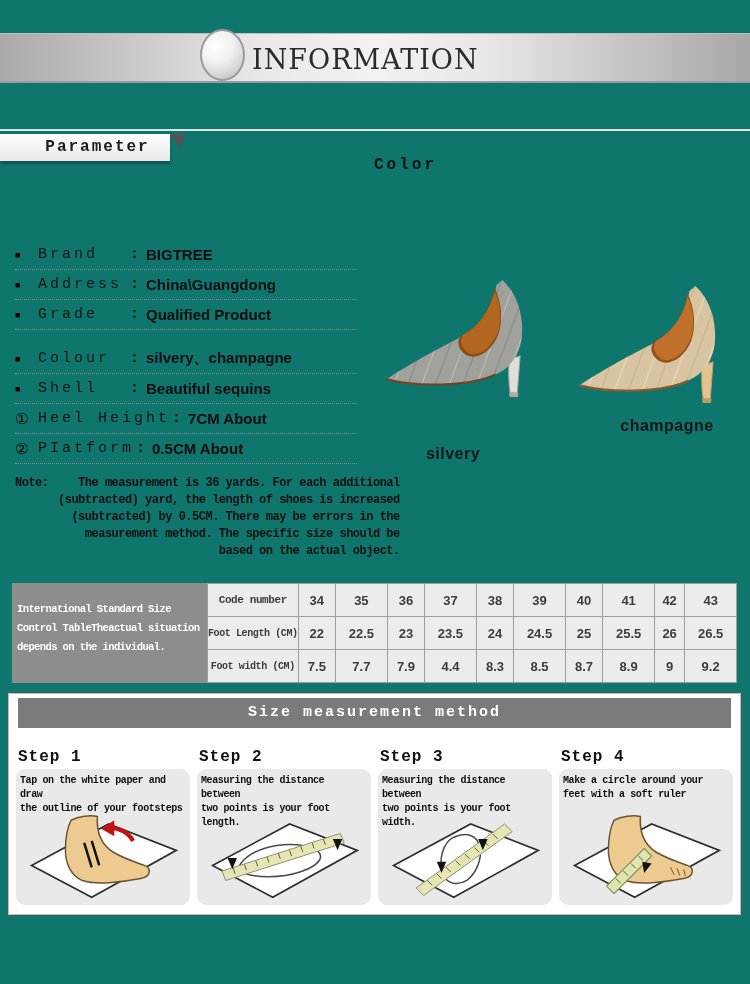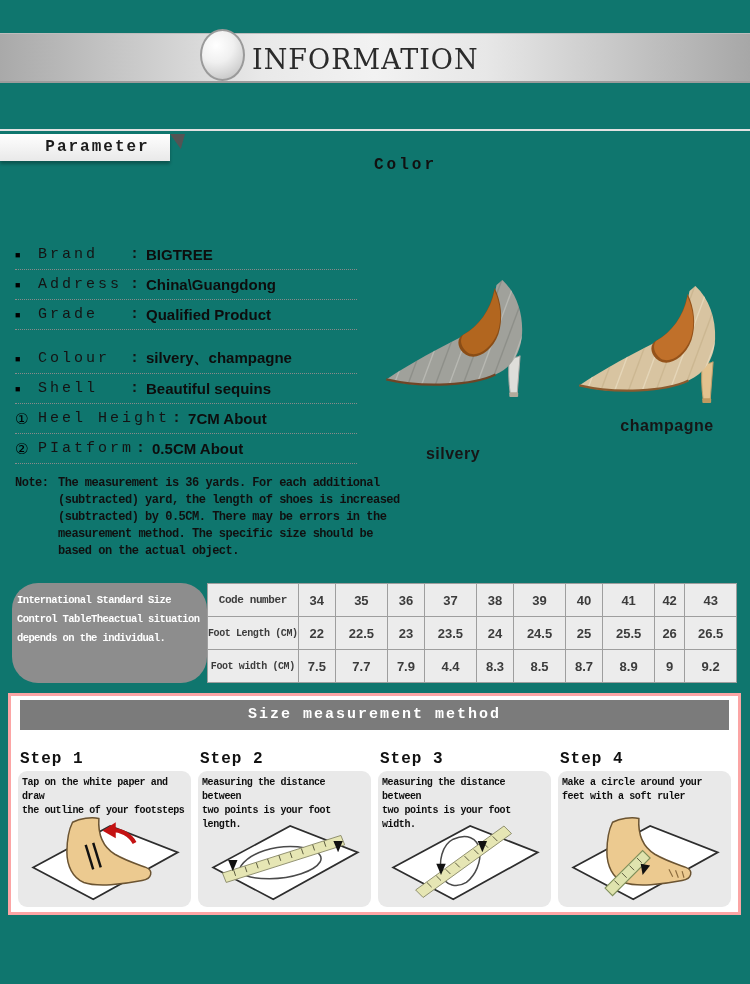--- a/index.html
+++ b/index.html
@@ -40,54 +40,54 @@
     font-size:15px; letter-spacing:3px; color:#141414; min-width:90px; white-space:nowrap; }
   .p-colon { font-family:"Liberation Mono","DejaVu Sans Mono",monospace; font-size:15px;
     color:#141414; margin:0 7px 0 2px; font-weight:bold; }
   .p-value { font-size:15px; font-weight:bold; color:#0d0d0d; white-space:nowrap; }
 
   
   .note { position:absolute; left:15px; top:475px; width:400px; display:flex;
     font-family:"Liberation Mono","DejaVu Sans Mono",monospace; font-weight:bold;
     font-size:12px; color:#101010; line-height:17px; }
   .note-label { flex:0 0 43px; letter-spacing:-.5px; }
-  .note-text { white-space:pre-line; letter-spacing:-.5px; }
+  .note-text { white-space:pre-line; letter-spacing:-.5px;text-align:right; }
 
   
   .shoe { position:absolute; width:162px; height:126px; }
   .shoe-1 { left:384px; top:277px; }
   .shoe-2 { left:577px; top:283px; }
   .shoe svg { width:100%; height:100%; display:block; }
   .shoe-sv .body   { fill:#a0a19b; }
   .shoe-sv .stripeA{ stroke:#7f817b; } .shoe-sv .stripeB{ stroke:#cbccc6; }
   .shoe-sv .insole { fill:#b2661f; }  .shoe-sv .insole2{ fill:#8a4d16; }
   .shoe-sv .heel   { fill:#dededa; stroke:#a6a6a2; } .shoe-sv .tip{ fill:#b3aa9b; }
   .shoe-ch .body   { fill:#d8c4a1; }
   .shoe-ch .stripeA{ stroke:#c2ad86; } .shoe-ch .stripeB{ stroke:#efe4cc; }
   .shoe-ch .insole { fill:#c0702a; }  .shoe-ch .insole2{ fill:#94521a; }
   .shoe-ch .heel   { fill:#e2c28e; stroke:#c0a06a; } .shoe-ch .tip{ fill:#c09a60; }
   .shoe-label { position:absolute; top:417px; width:162px; text-align:center;
     font-size:16px; font-weight:bold; color:#161616; letter-spacing:.5px; }
   .shoe-label-1 { left:372px;margin-top:28px; } .shoe-label-2 { left:586px; }
 
   
   .size-wrap { position:absolute; left:12px; top:583px; width:725px; height:100px; display:flex; }
-  .size-info { flex:0 0 195px; background:#8d8d8d; color:#fff; padding:8px 5px;
+  .size-info { flex:0 0 195px; background:#8d8d8d; color:#fff; padding:17px 5px;
     font-family:"Liberation Mono","DejaVu Sans Mono",monospace; font-weight:bold;
-    font-size:10.5px; letter-spacing:-.6px; line-height:19px; white-space:pre-line;border-radius:26px; }
+    font-size:10.5px; letter-spacing:-.6px; line-height:19px; white-space:pre-line; }
   .size-table { flex:1; border-collapse:collapse; table-layout:fixed; background:#ececec; }
   .size-table td { border:1px solid #9e9e9e; text-align:center; vertical-align:middle;
     color:#3c3c3c; font-size:13px; padding:0;font-weight:bold; }
   .size-table td.rowhead { width:70px; font-size:10px; letter-spacing:-.4px;
     font-family:"Liberation Mono","DejaVu Sans Mono",monospace; white-space:nowrap; overflow:hidden; }
   .size-table tr:first-child td.rowhead { font-size:11px; }
 
   
   .measure { position:absolute; left:8px; top:693px; width:733px; height:222px;
-    border:3px solid #fca5a5; background:#fff; }
+    border:1px solid #fca5a5; background:#fff; }
   .measure-head { margin:4px 9px 0 9px; height:30px; background:#7b7b7b; color:#fff;
     text-align:center; line-height:30px; font-family:"Liberation Mono","DejaVu Sans Mono",monospace;
     font-weight:bold; font-size:15px; letter-spacing:2px; }
   .steps { margin:20px 7px 0 7px; display:grid; grid-template-columns:repeat(4,1fr); gap:7px; }
   .step-title { font-family:"Liberation Mono","DejaVu Sans Mono",monospace; font-weight:bold;
     font-size:16px; letter-spacing:1px; color:#111; margin:0 0 5px 2px; height:16px; }
   .step-panel { background:#e9e9e9; height:136px; overflow:hidden;border-radius:9px; }
   .step-desc { font-family:"Liberation Mono","DejaVu Sans Mono",monospace; font-weight:bold;
     font-size:10px; letter-spacing:-.4px; line-height:14px; color:#0e0e0e;
     padding:5px 3px 0 4px; white-space:pre-line; height:40px; }

